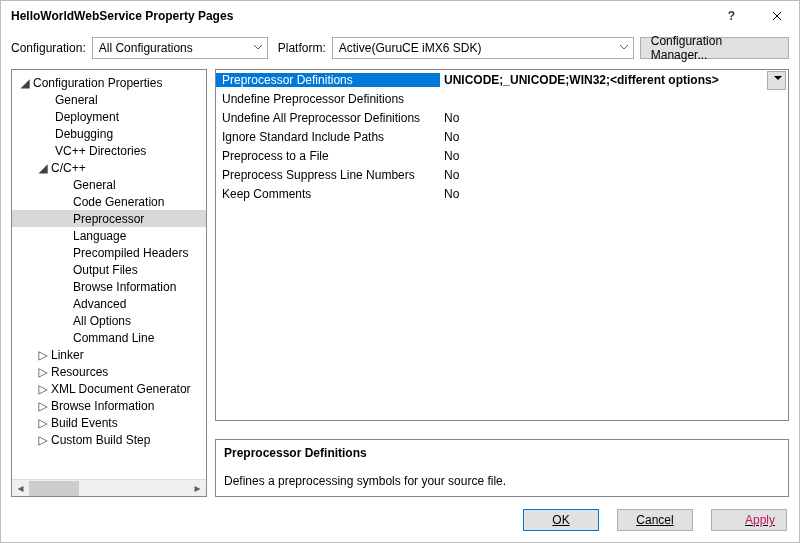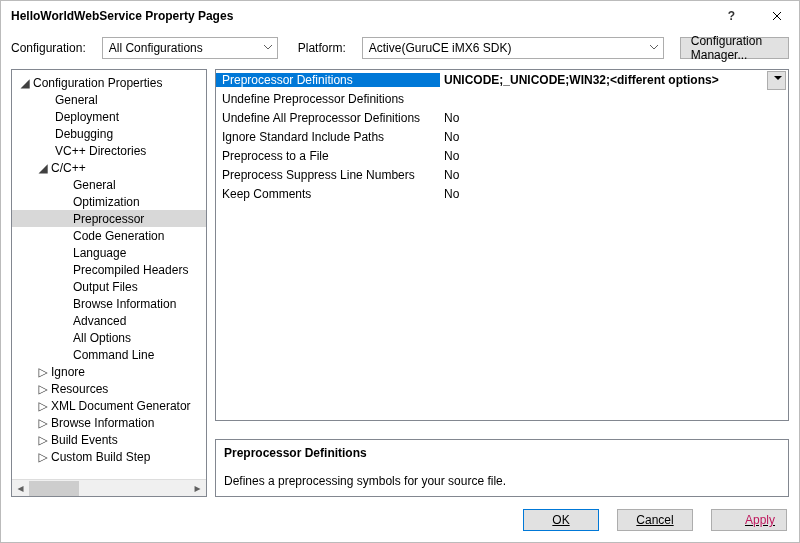--- a/index.html
+++ b/index.html
@@ -1,20 +1,20 @@
 <!DOCTYPE html>
 <html><head>
 <meta charset="utf-8">
 <style>
   * { box-sizing: border-box; font-family: "Segoe UI", Tahoma, sans-serif; }
   body { margin:0; background:#fff; width:800px; height:543px; overflow:hidden; font-size:12px; color:#000; border:1px solid #bbb;}
   .titlebar { display:flex; align-items:center; height:30px; padding:0 0 0 10px;font-weight:bold; }
   .titlebar .title { flex:1; font-size:12px; }
   .titlebar .btn { width:45px; height:30px; display:flex; align-items:center; justify-content:center; color:#333;}
-  .toolbar { display:flex; align-items:center; gap:16px; padding:6px 10px 10px 10px; }
+  .toolbar { display:flex; align-items:center; gap:6px; padding:6px 10px 10px 10px; }
   .toolbar label { font-size:12px; }
   .combo { position:relative; background:#fff; border:1px solid #adadad; height:22px; display:flex; align-items:center; padding:0 18px 0 6px; font-size:12px;}
   .combo .arrow { position:absolute; right:4px; top:4px; }
   .cfgmgr { height:22px; border:1px solid #adadad; background:#e1e1e1; padding:1px 10px; font-size:12px; display:flex; align-items:center;}
   .main { display:flex; padding:0 10px 6px 10px; gap:8px; height:434px;}
   .tree-wrap { width:196px; display:flex; flex-direction:column; border:1px solid #828790;}
   .tree { flex:1; overflow:hidden; padding:4px 0 0 0; background:#fff; position:relative;}
   .node { display:flex; align-items:center; height:17px; font-size:12px; white-space:nowrap; padding-right:4px;}
   .exp { width:14px; display:inline-flex; justify-content:center; color:#404040;}
   .node .lbl { padding-left:1px;}
@@ -96,29 +96,26 @@
           <span class="lbl">VC++ Directories</span>
         </div>
       <div class="node ind1">
           <span class="exp">◢</span>
           <span class="lbl">C/C++</span>
         </div>
       <div class="node ind3">
           <span class="lbl">General</span>
         </div>
       <div class="node ind3">
-          <span class="lbl">Optimization</span>
+          <span class="lbl">Code Generation</span>
         </div>
       <div class="node ind3 sel">
           <span class="lbl">Preprocessor</span>
         </div>
       <div class="node ind3">
-          <span class="lbl">Code Generation</span>
-        </div>
-      <div class="node ind3">
           <span class="lbl">Language</span>
         </div>
       <div class="node ind3">
           <span class="lbl">Precompiled Headers</span>
         </div>
       <div class="node ind3">
           <span class="lbl">Output Files</span>
         </div>
       <div class="node ind3">
           <span class="lbl">Browse Information</span>
@@ -127,21 +124,21 @@
           <span class="lbl">Advanced</span>
         </div>
       <div class="node ind3">
           <span class="lbl">All Options</span>
         </div>
       <div class="node ind3">
           <span class="lbl">Command Line</span>
         </div>
       <div class="node ind1">
           <span class="exp">▷</span>
-          <span class="lbl">Ignore</span>
+          <span class="lbl">Linker</span>
         </div>
       <div class="node ind1">
           <span class="exp">▷</span>
           <span class="lbl">Resources</span>
         </div>
       <div class="node ind1">
           <span class="exp">▷</span>
           <span class="lbl">XML Document Generator</span>
         </div>
       <div class="node ind1">

